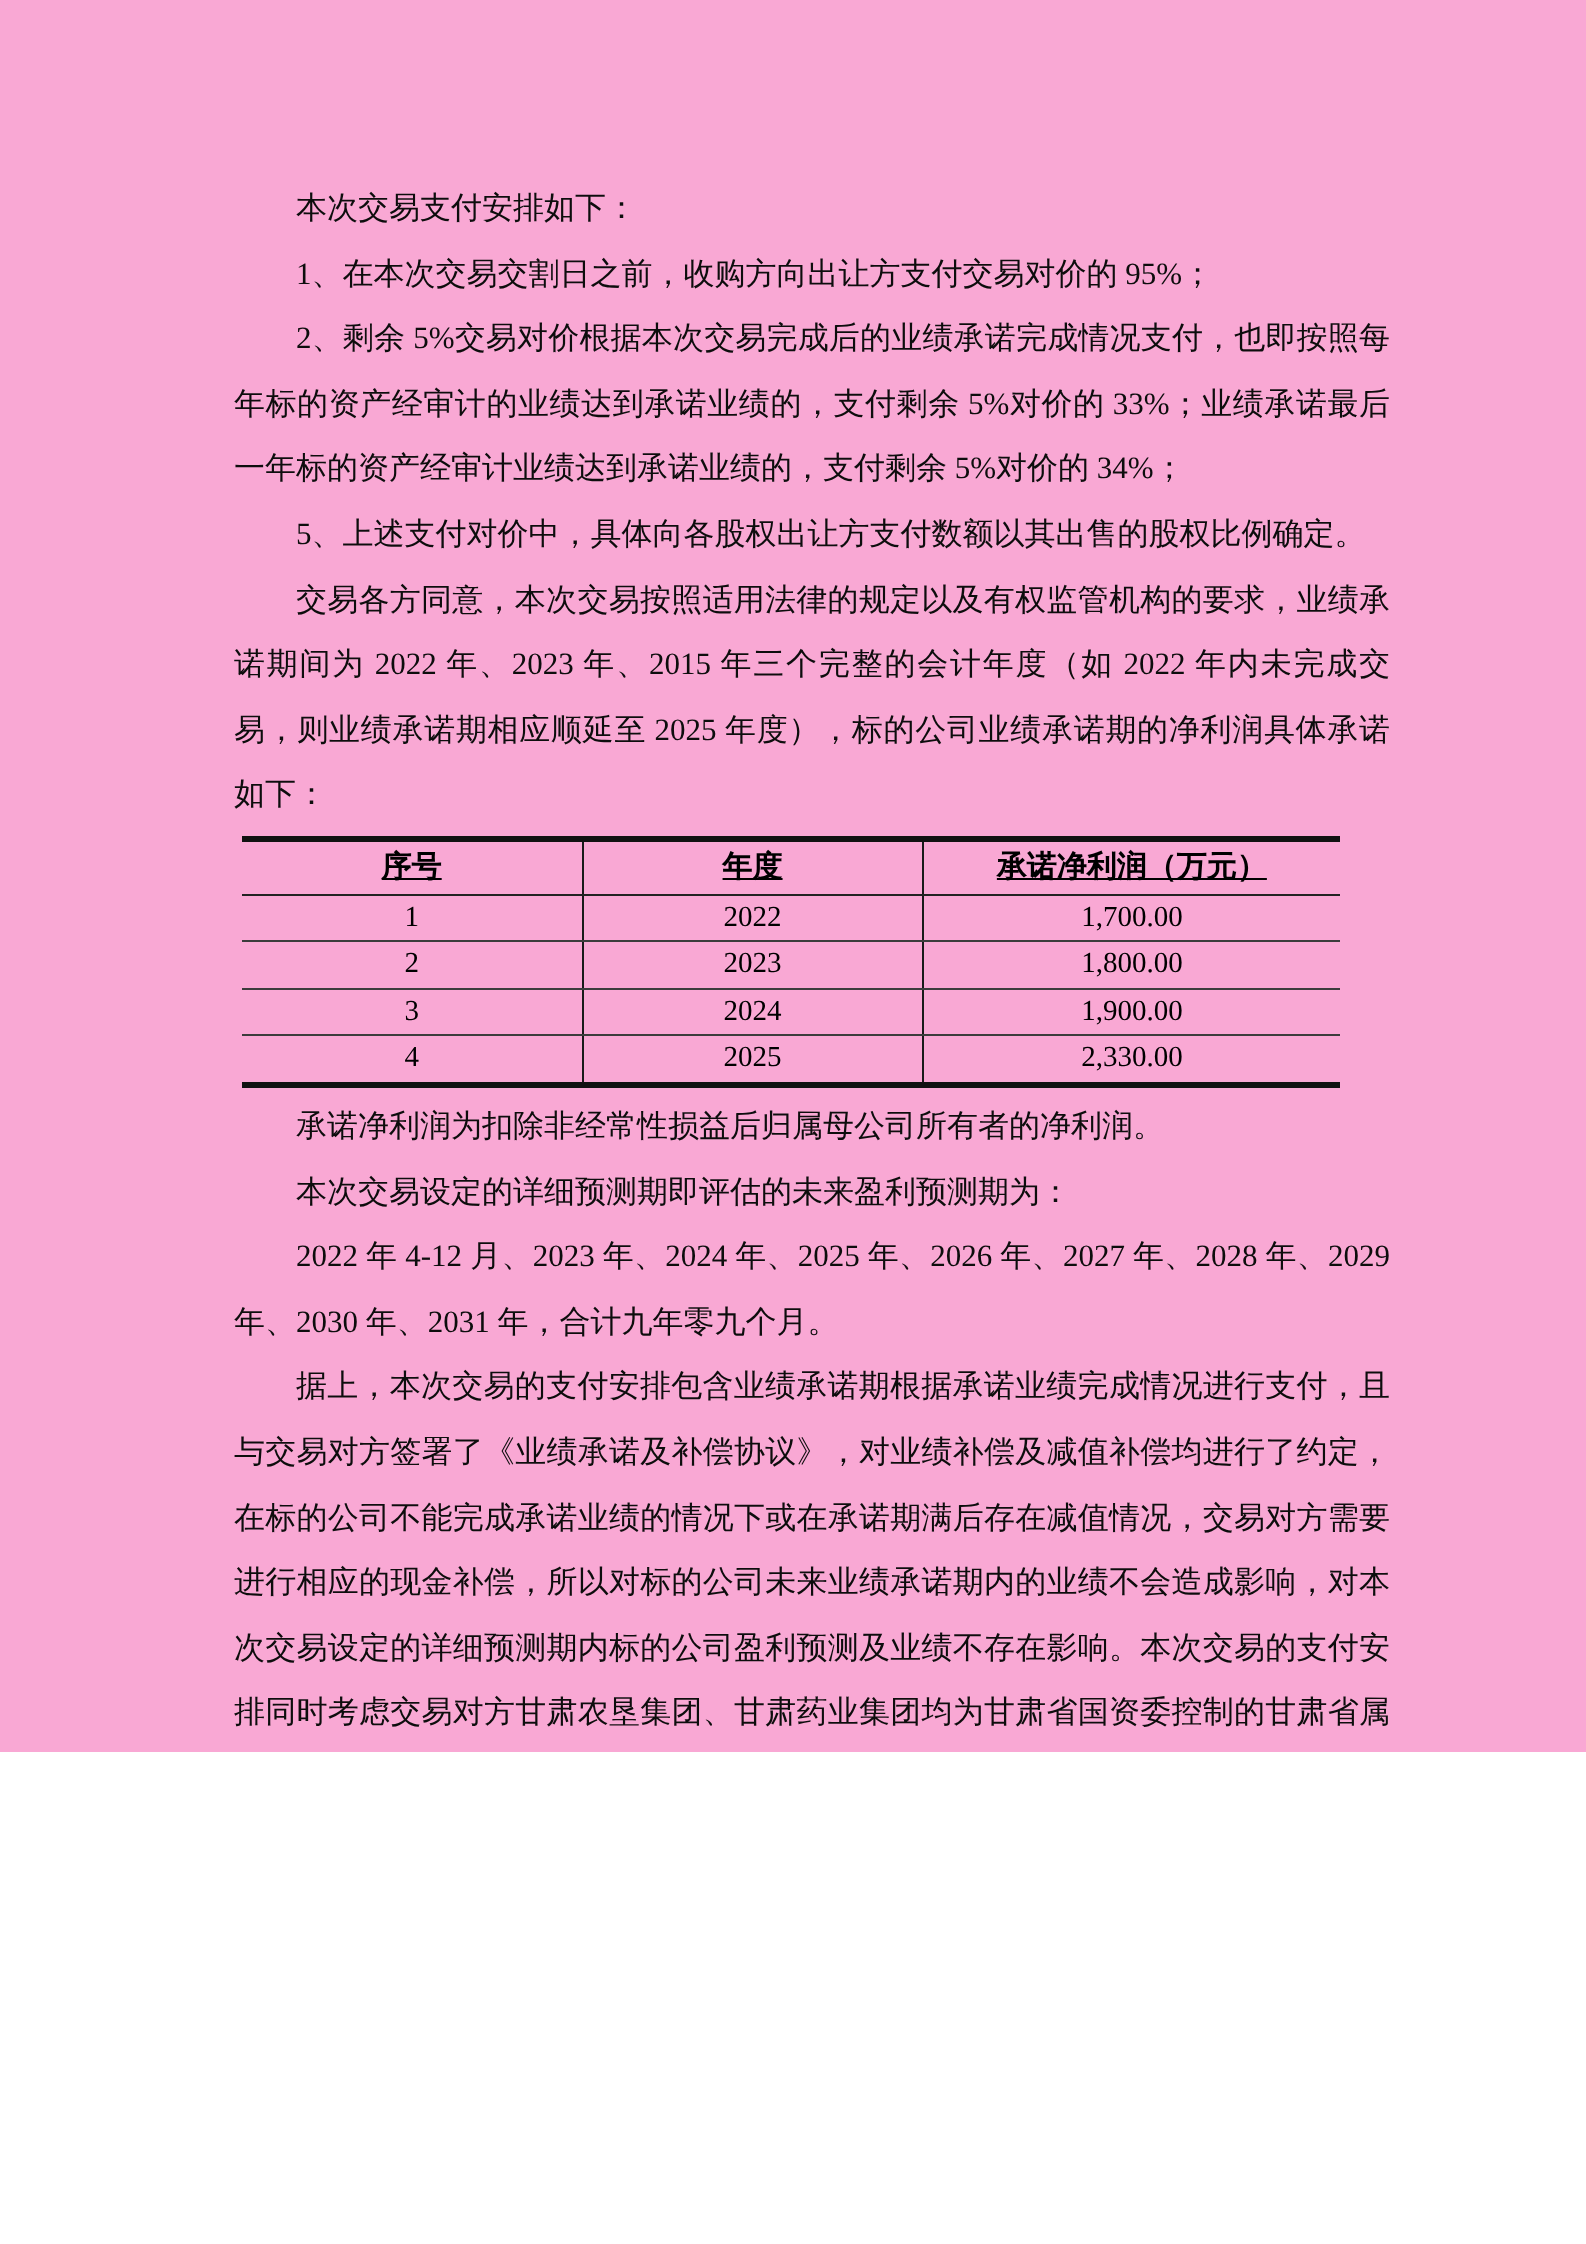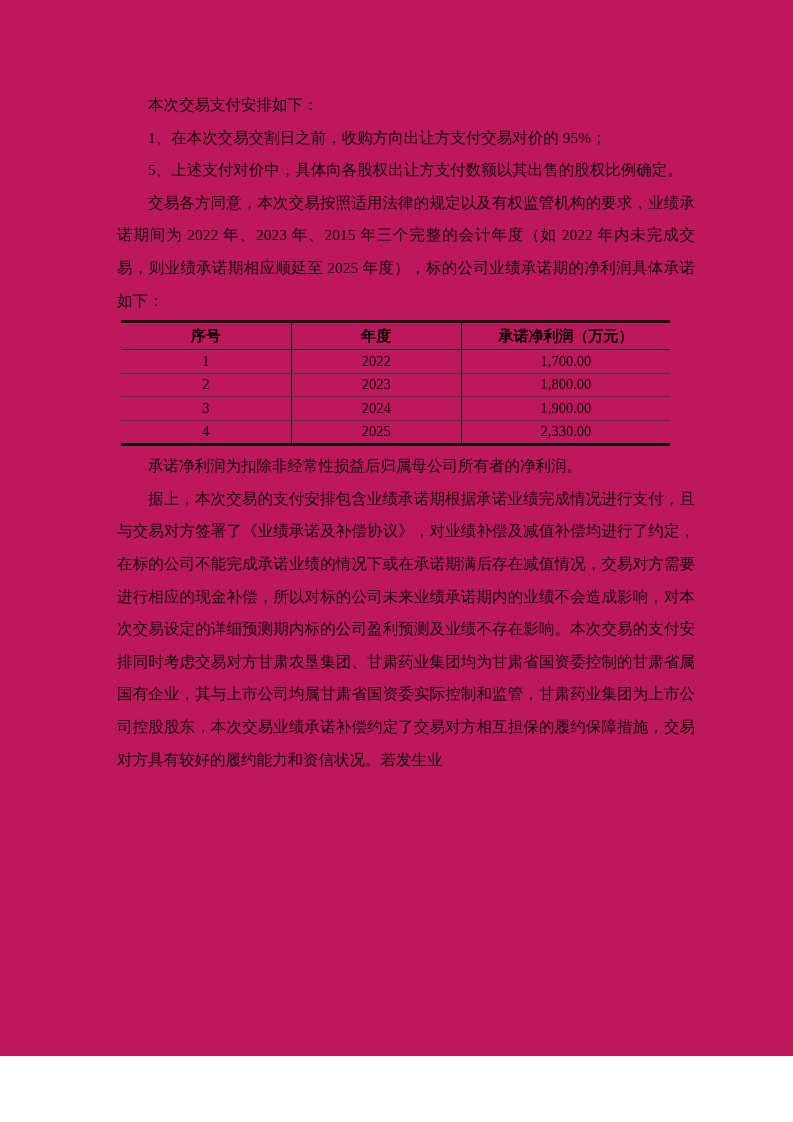--- a/index.html
+++ b/index.html
@@ -3,22 +3,22 @@
 <meta charset="utf-8">
 <style>
   html, body {
     margin: 0;
     padding: 0;
     background: #ffffff;
   }
   .page {
     position: relative;
     width: 793px;
-    height: 1056px;
-    background: #be185d;
+    height: 876px;
+    background: #f9a8d4;
     font-family: "Liberation Serif", "DejaVu Serif", serif;
     color: #000000;
     overflow: hidden;
   }
   .content {
     position: absolute;
     left: 117px;
     top: 89px;
     width: 578px;
   }
@@ -46,20 +46,21 @@
     border-bottom: 1.5px solid #3c3c3c;
     text-align: center;
     vertical-align: middle;
     padding: 0;
   }
   table.commit-table th {
     font-size: 15px;
     font-weight: bold;
     height: 26px;
     border-bottom: 1.7px solid #222222;
+    text-decoration: underline;
   }
   table.commit-table td {
     font-size: 14.5px;
     height: 22.5px;
   }
   table.commit-table tbody tr:last-child td {
     border-bottom: none;
   }
   table.commit-table th:nth-child(1),
   table.commit-table td:nth-child(1),
@@ -82,20 +83,21 @@
 </style>
 </head>
 <body>
 
 <div class="page">
   <div class="content">
 
     <div id="paras-before">
         <p class="body-paragraph">本次交易支付安排如下：</p>
         <p class="body-paragraph">1、在本次交易交割日之前，收购方向出让方支付交易对价的 95%；</p>
+        <p class="body-paragraph">2、剩余 5%交易对价根据本次交易完成后的业绩承诺完成情况支付，也即按照每年标的资产经审计的业绩达到承诺业绩的，支付剩余 5%对价的 33%；业绩承诺最后一年标的资产经审计业绩达到承诺业绩的，支付剩余 5%对价的 34%；</p>
         <p class="body-paragraph">5、上述支付对价中，具体向各股权出让方支付数额以其出售的股权比例确定。</p>
         <p class="body-paragraph">交易各方同意，本次交易按照适用法律的规定以及有权监管机构的要求，业绩承诺期间为 2022 年、2023 年、2015 年三个完整的会计年度（如 2022 年内未完成交易，则业绩承诺期相应顺延至 2025 年度），标的公司业绩承诺期的净利润具体承诺如下：</p>
       </div>
 
     <table class="commit-table">
       <colgroup>
         <col class="c1">
           <col class="c2">
           <col class="c3">
       </colgroup>
@@ -125,19 +127,21 @@
           <tr>
             <td>4</td>
             <td>2025</td>
             <td>2,330.00</td>
           </tr>
         </tbody>
     </table>
 
     <div id="paras-after">
         <p class="body-paragraph">承诺净利润为扣除非经常性损益后归属母公司所有者的净利润。</p>
+        <p class="body-paragraph">本次交易设定的详细预测期即评估的未来盈利预测期为：</p>
+        <p class="body-paragraph">2022 年 4-12 月、2023 年、2024 年、2025 年、2026 年、2027 年、2028 年、2029 年、2030 年、2031 年，合计九年零九个月。</p>
         <p class="body-paragraph">据上，本次交易的支付安排包含业绩承诺期根据承诺业绩完成情况进行支付，且与交易对方签署了《业绩承诺及补偿协议》，对业绩补偿及减值补偿均进行了约定，在标的公司不能完成承诺业绩的情况下或在承诺期满后存在减值情况，交易对方需要进行相应的现金补偿，所以对标的公司未来业绩承诺期内的业绩不会造成影响，对本次交易设定的详细预测期内标的公司盈利预测及业绩不存在影响。本次交易的支付安排同时考虑交易对方甘肃农垦集团、甘肃药业集团均为甘肃省国资委控制的甘肃省属国有企业，其与上市公司均属甘肃省国资委实际控制和监管，甘肃药业集团为上市公司控股股东，本次交易业绩承诺补偿约定了交易对方相互担保的履约保障措施，交易对方具有较好的履约能力和资信状况。若发生业</p>
       </div>
 
   </div>
 
   <div class="page-number">141 / 152</div>
 </div>
 
 </body></html>

